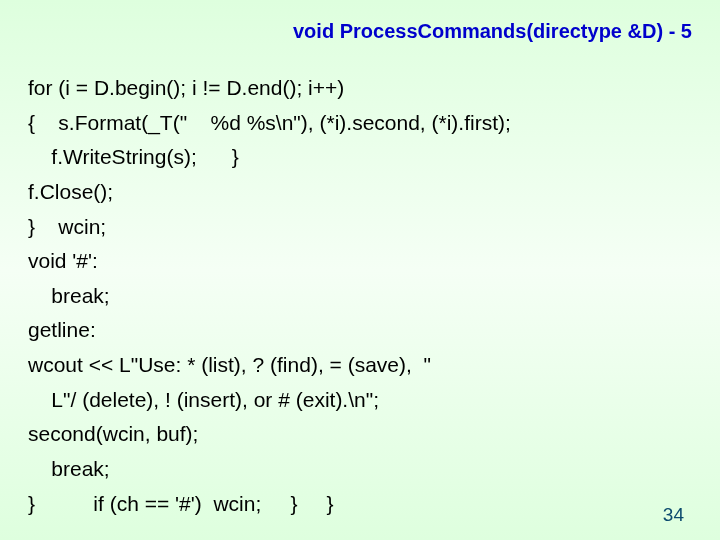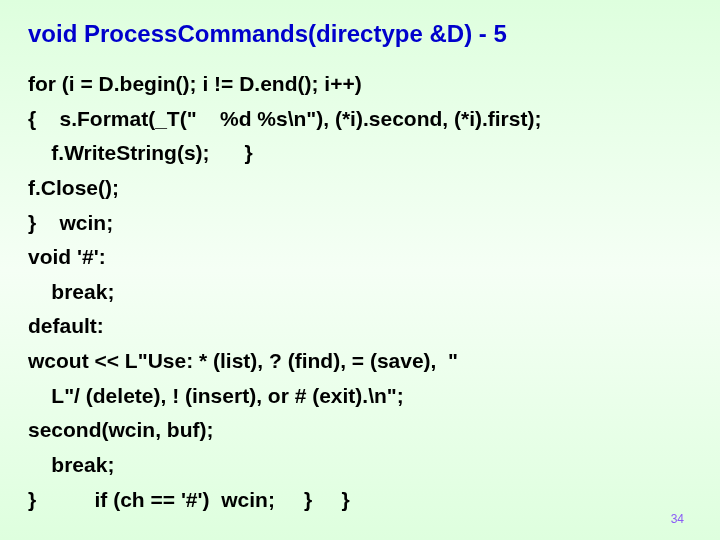--- a/index.html
+++ b/index.html
@@ -8,52 +8,52 @@
       height: 540px;
       background: linear-gradient(180deg, #deffde 0%, #ecffec 30%, #f5fff5 50%, #ecffec 70%, #deffde 100%);
       font-family: Arial, Helvetica, sans-serif;
       padding: 20px 28px 18px 28px;
       position: relative;
       overflow: hidden;
     }
     .title {
       color: #0000cc;
       font-weight: bold;
-      font-size: 24px;
-      text-align: left;
-      margin-bottom: 19px;
+      font-size: 20px;
+      text-align: right;
+      margin-bottom: 28px;
     }
     .code-line {
       color: #000;
-      font-weight: bold;
+      font-weight: normal;
       font-size: 21px;
       line-height: 1.65;
       white-space: pre;
       font-family: Arial, Helvetica, sans-serif;
     }
     .page-num {
       position: absolute;
       bottom: 14px;
       right: 36px;
-      font-size: 12px;
-      color: #8b5cf6;
+      font-size: 19px;
+      color: #0c4a6e;
     }
   </style>
 </head>
 <body>
 
 <div class="title">void ProcessCommands(directype  &amp;D) - 5</div>
 
 <div class="code-line">for (i = D.begin(); i != D.end(); i++)</div>
 <div class="code-line">{    s.Format(_T("    %d %s\n"), (*i).second, (*i).first);</div>
 <div class="code-line">    f.WriteString(s);      }</div>
 <div class="code-line">f.Close();</div>
 <div class="code-line">}    wcin;</div>
 <div class="code-line">void '#':</div>
 <div class="code-line">    break;</div>
-<div class="code-line">default:</div>
+<div class="code-line">getline:</div>
 <div class="code-line">wcout &lt;&lt; L"Use: * (list), ? (find), = (save),  "</div>
 <div class="code-line">    L"/ (delete), ! (insert), or # (exit).\n";</div>
 <div class="code-line">second(wcin, buf);</div>
 <div class="code-line">    break;</div>
 <div class="code-line">}          if (ch == '#')  wcin;     }     }</div>
 
 <div class="page-num">34</div>
 
 </body></html>

